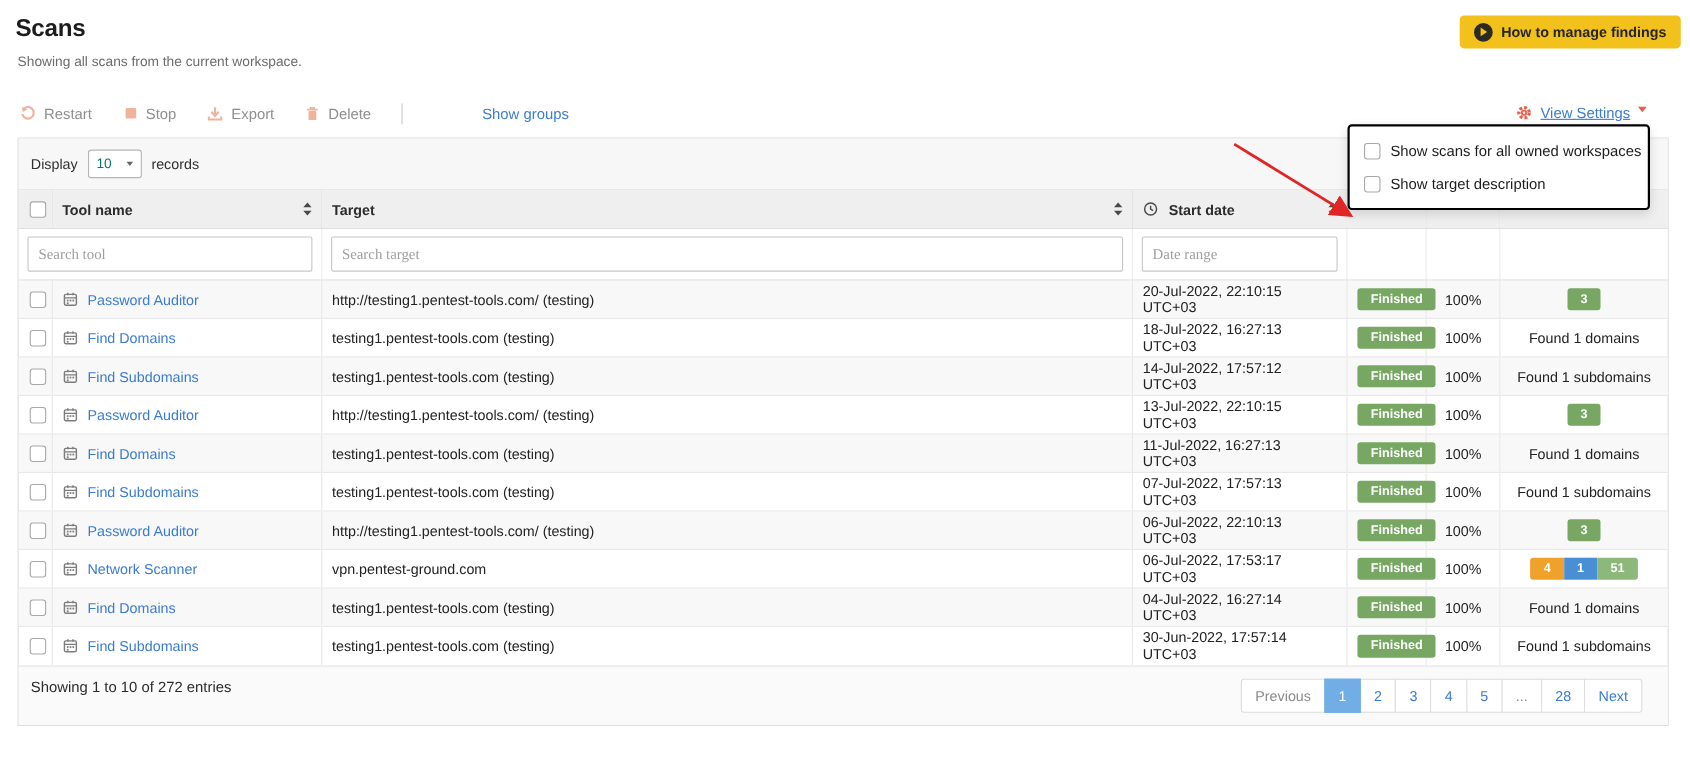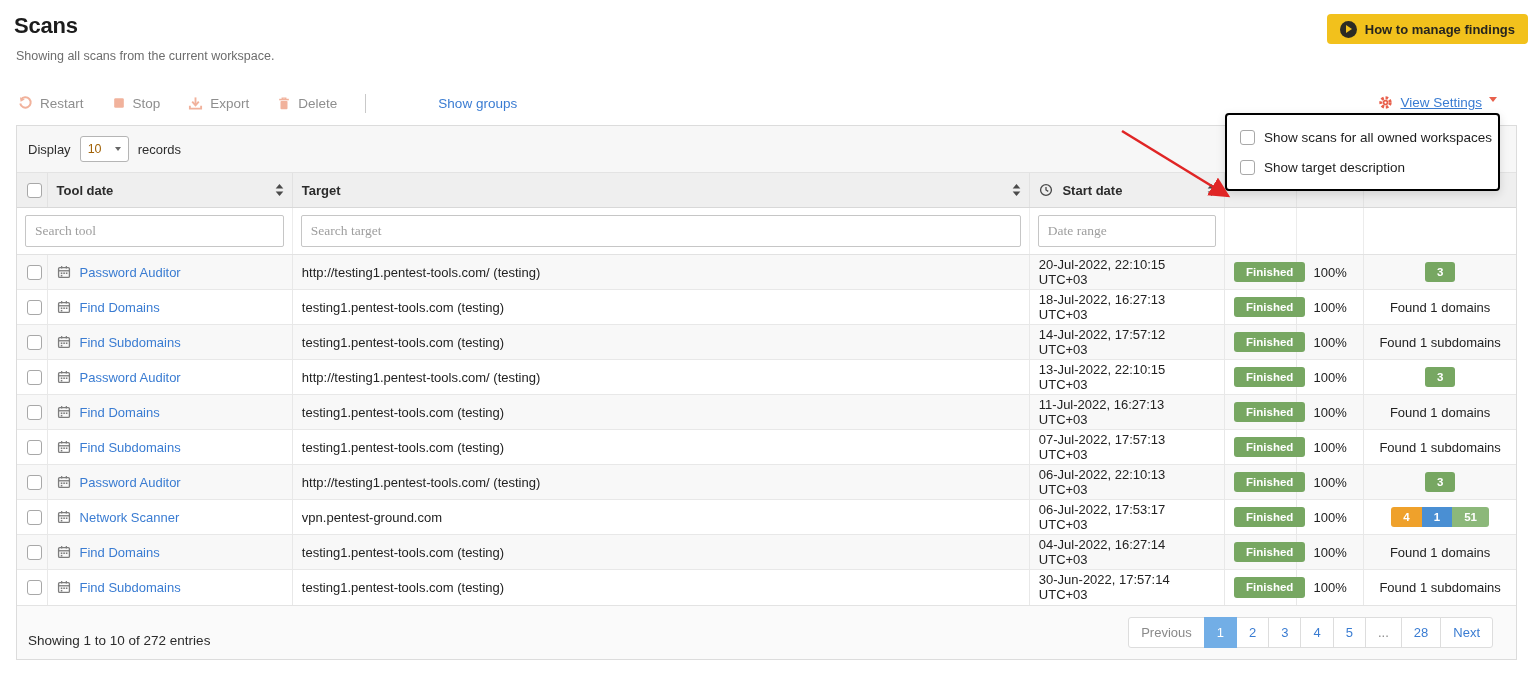--- a/index.html
+++ b/index.html
@@ -33,21 +33,21 @@
 
   .view-settings { position:absolute; right:39px; top:95px; display:flex; gap:7px; align-items:flex-start; font-size:13.5px; cursor:pointer; }
   .vs-link { color:#3a7cd2; text-decoration:underline; }
   .vs-caret { width:0; height:0; border-top:5px solid #e8604c; border-left:4.5px solid transparent; border-right:4.5px solid transparent; margin-top:2px; }
 
   
   .table-card { position:absolute; left:16px; top:125px; width:1501px; border:1px solid #dcdcdc; background:#fff; }
 
   .display-bar { background:#f7f7f7; border-bottom:1px solid #e3e3e3; padding:10px 11px; display:flex; align-items:center; gap:9px; font-size:13px; color:#2e2e2e; }
   .fake-select { width:49px; height:26px; border:1px solid #b5b5b5; border-radius:3px; background:#fff;
-    display:flex; align-items:center; justify-content:space-between; padding:0 7px; font-size:12.5px; color:#a16207; cursor:pointer; }
+    display:flex; align-items:center; justify-content:space-between; padding:0 7px; font-size:12.5px; color:#0f766e; cursor:pointer; }
   .sel-caret { width:0; height:0; border-top:4px solid #666; border-left:3.5px solid transparent; border-right:3.5px solid transparent; }
 
   table { width:100%; border-collapse:collapse; table-layout:fixed; font-size:13px; color:#222; }
   thead th { background:#efefef; font-weight:bold; text-align:left; padding:9px 9px; font-size:13px; color:#2c2c2c;
     border-bottom:1px solid #d8d8d8; border-right:1px solid #e2e2e2; position:relative; height:33px; }
   thead th:last-child { border-right:none; }
   .sort-icon { position:absolute; right:8px; top:50%; transform:translateY(-50%); }
   .th-label { vertical-align:middle; }
   .th-clock { vertical-align:-3px; margin-right:6px; }
 
@@ -70,21 +70,21 @@
   .cb.checked::after { content:""; position:absolute; left:4px; top:1px; width:4px; height:8px;
     border:solid #fff; border-width:0 2px 2px 0; transform:rotate(42deg); }
 
   .badge { display:inline-block; padding:3px 12px; border-radius:3px; color:#fff; font-size:11.5px; font-weight:bold; line-height:1.25; }
   .badge-group { display:inline-flex; }
   .badge-group.joined .badge { border-radius:0; }
   .badge-group.joined .badge:first-child { border-radius:3px 0 0 3px; }
   .badge-group.joined .badge:last-child { border-radius:0 3px 3px 0; }
 
   .table-footer { background:#fafafa; border-top:1px solid #e3e3e3; padding:11px 23px 11px 11px;
-    display:flex; justify-content:space-between; align-items:flex-end; font-size:13.5px; color:#2b2b2b; }
+    display:flex; justify-content:space-between; align-items:flex-start; font-size:13.5px; color:#2b2b2b; }
   .pager { display:flex; }
   .page-btn { padding:7px 12px; min-width:20px; text-align:center; border:1px solid #ddd; margin-left:-1px;
     font-size:13px; color:#3a7cd2; background:#fff; }
   .page-btn:first-child { border-radius:3px 0 0 3px; margin-left:0; }
   .page-btn:last-child { border-radius:0 3px 3px 0; }
   .page-btn.active { background:#72aee6; border-color:#72aee6; color:#fff; position:relative; }
   .page-btn.muted { color:#8a8a8a; }
 
   
   .vs-menu { position:absolute; left:1225px; top:113px; width:275px; background:#fff;
@@ -165,21 +165,21 @@
         <col style="width:736px">
         <col style="width:195px">
       <col style="width:72px">
         <col style="width:67px">
         <col style="width:152px">
     </colgroup>
     <thead>
       <tr>
         <th class="c-check"><span class="cb"></span></th>
         <th>
-          <span class="th-label">Tool date</span>
+          <span class="th-label">Tool name</span>
           <svg class="sort-icon" width="9" height="13" viewBox="0 0 9 13">
             <path d="M4.5 0.5 L8.3 5 H0.7 Z" fill="#4a4a4a"></path>
               <path d="M4.5 12.5 L8.3 8 H0.7 Z" fill="#4a4a4a"></path>
           </svg>
         </th>
         <th>
           <span class="th-label">Target</span>
           <svg class="sort-icon" width="9" height="13" viewBox="0 0 9 13">
             <path d="M4.5 0.5 L8.3 5 H0.7 Z" fill="#4a4a4a"></path>
               <path d="M4.5 12.5 L8.3 8 H0.7 Z" fill="#4a4a4a"></path>

